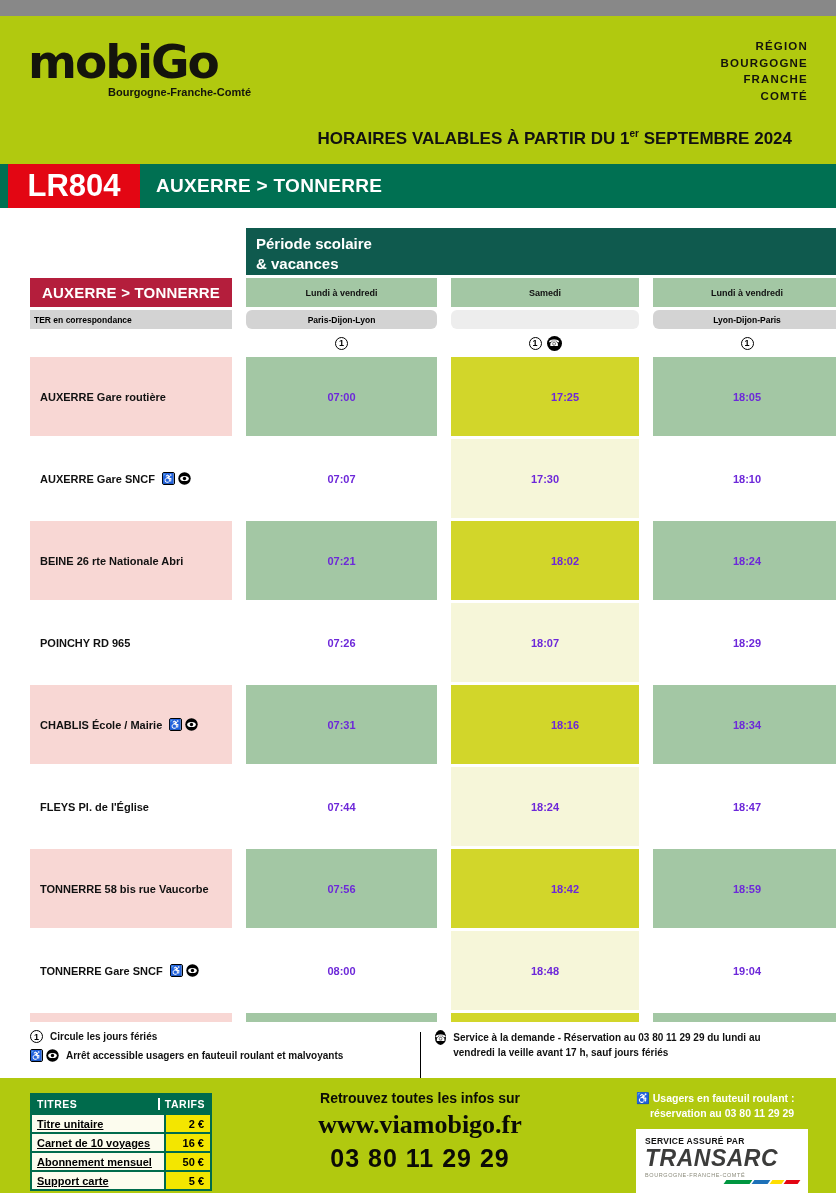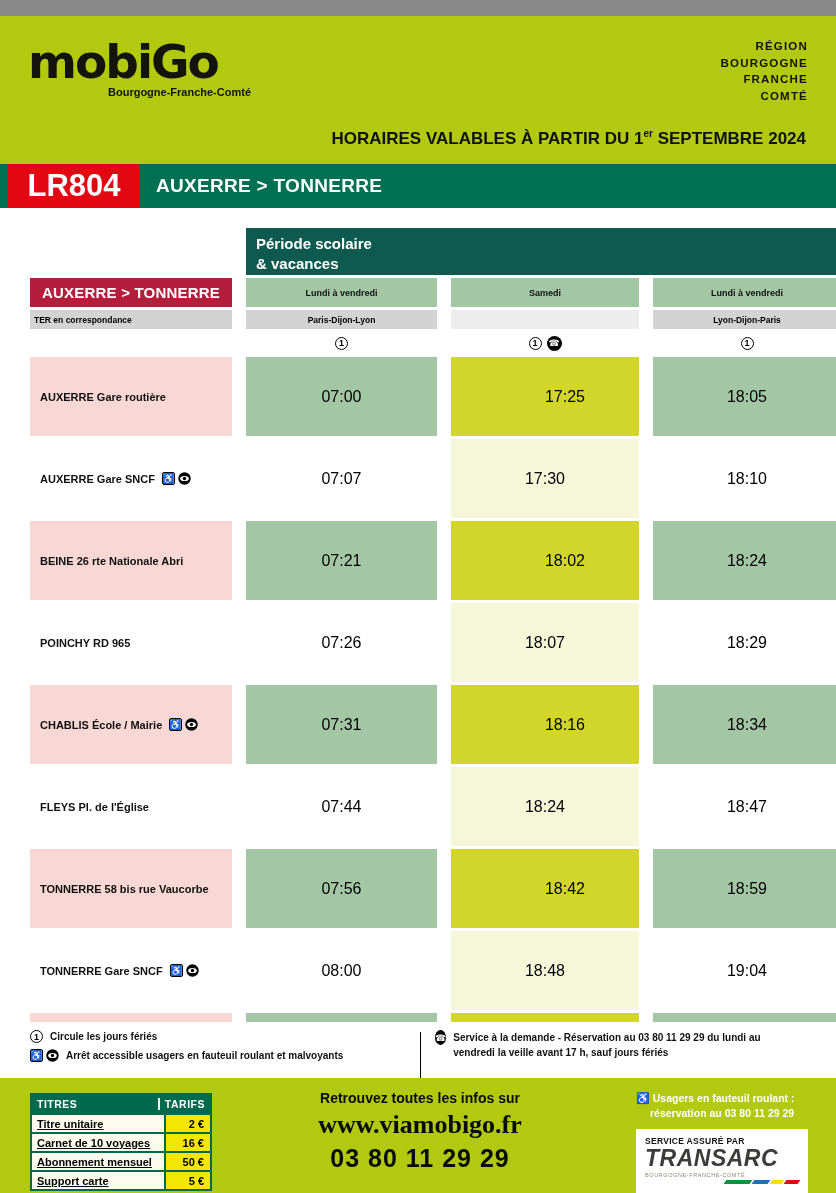--- a/index.html
+++ b/index.html
@@ -6,21 +6,21 @@
   body { background:#888; font-family:"Liberation Sans", sans-serif; }
   .page { position:relative; width:836px; height:1193px; background:#fff; margin:16px auto; overflow:hidden; }
 
   
   .top-banner { position:absolute; top:0; left:0; width:836px; height:148px; background:#b1c90f; }
   .logo { position:absolute; left:28px; top:18px; font-size:47px; font-weight:bold;
           letter-spacing:-2px; color:#14140c; font-family:"DejaVu Sans", sans-serif; }
   .logo-sub { position:absolute; left:108px; top:70px; font-size:11px; font-weight:bold; color:#14140c; }
   .region-logo { position:absolute; right:28px; top:22px; text-align:right; font-weight:bold;
                  font-size:11.5px; letter-spacing:1.2px; color:#14140c; line-height:1.45; }
-  .validity { position:absolute; right:30px; top:112px; font-size:17px; font-weight:bold; color:#111; }
+  .validity { position:absolute; right:44px; top:112px; font-size:17px; font-weight:bold; color:#111; }
   .validity sup { font-size:10px; }
 
   
   .route-bar { position:absolute; top:148px; left:0; width:836px; height:44px; background:#007052; }
   .line-code { position:absolute; left:8px; top:0; width:132px; height:44px; background:#e30613;
                color:#fff; font-size:31px; font-weight:bold; display:flex; align-items:center;
                justify-content:center; letter-spacing:0px; }
   .route-title { position:absolute; left:156px; top:0; height:44px; display:flex; align-items:center;
                  color:#fff; font-size:19px; font-weight:bold; letter-spacing:0.3px; }
 
@@ -36,35 +36,35 @@
   .header-row { height:29px; }
   .corner { background:#b41e3c; color:#fff; font-weight:bold; font-size:15px;
             display:flex; align-items:center; justify-content:center; letter-spacing:0.2px; }
   .day-cell { background:#a3c7a4; color:#111; font-weight:bold; font-size:9px;
               display:flex; align-items:center; justify-content:center; }
 
   .ter-row { height:19px; }
   .ter-label { background:#d3d3d3; font-weight:bold; font-size:8.5px; display:flex;
                align-items:center; padding-left:4px; }
   .ter-val { background:#d3d3d3; font-weight:bold; font-size:8.5px; display:flex;
-             align-items:center; justify-content:center; }
+             align-items:center; justify-content:center;border-radius:6px; }
   .ter-val.empty { background:#ededed; }
 
   .icons-row { height:22px; }
   .icon-cell { display:flex; align-items:center; justify-content:center; gap:5px; }
   .circ1 { display:inline-flex; width:13px; height:13px; border:1.6px solid #000; border-radius:50%;
            font-size:9px; font-weight:bold; align-items:center; justify-content:center; color:#000; }
   .phone-circ { display:inline-flex; width:15px; height:15px; background:#000; border-radius:50%;
                 color:#fff; font-size:9px; align-items:center; justify-content:center; }
 
   .trow { height:79px; }
   .cell { display:flex; align-items:center; justify-content:center; }
   .stop { justify-content:flex-start; padding-left:10px; font-weight:bold; font-size:11px;
           color:#111; gap:7px; text-align:left; }
-  .time { font-weight:normal; font-size:16px; color:#000000; }
+  .time { font-weight:bold; font-size:11px; color:#6d28d9; }
   .trow.colored .stop { background:#f8d7d4;align-items:center; }
   .trow.colored .t1, .trow.colored .t3 { background:#a3c7a4; }
   .trow.colored .t2 { background:#d2d62a;padding-left:40px; }
   .trow.plain .stop { background:#fff; }
   .trow.plain .t1, .trow.plain .t3 { background:#fff; }
   .trow.plain .t2 { background:#f6f6d9; }
 
   .sliver { height:9px; }
   .sliver .s0 { background:#f8d7d4; } .sliver .s1 { background:#a3c7a4; }
   .sliver .s2 { background:#d2d62a; } .sliver .s3 { background:#a3c7a4; }

